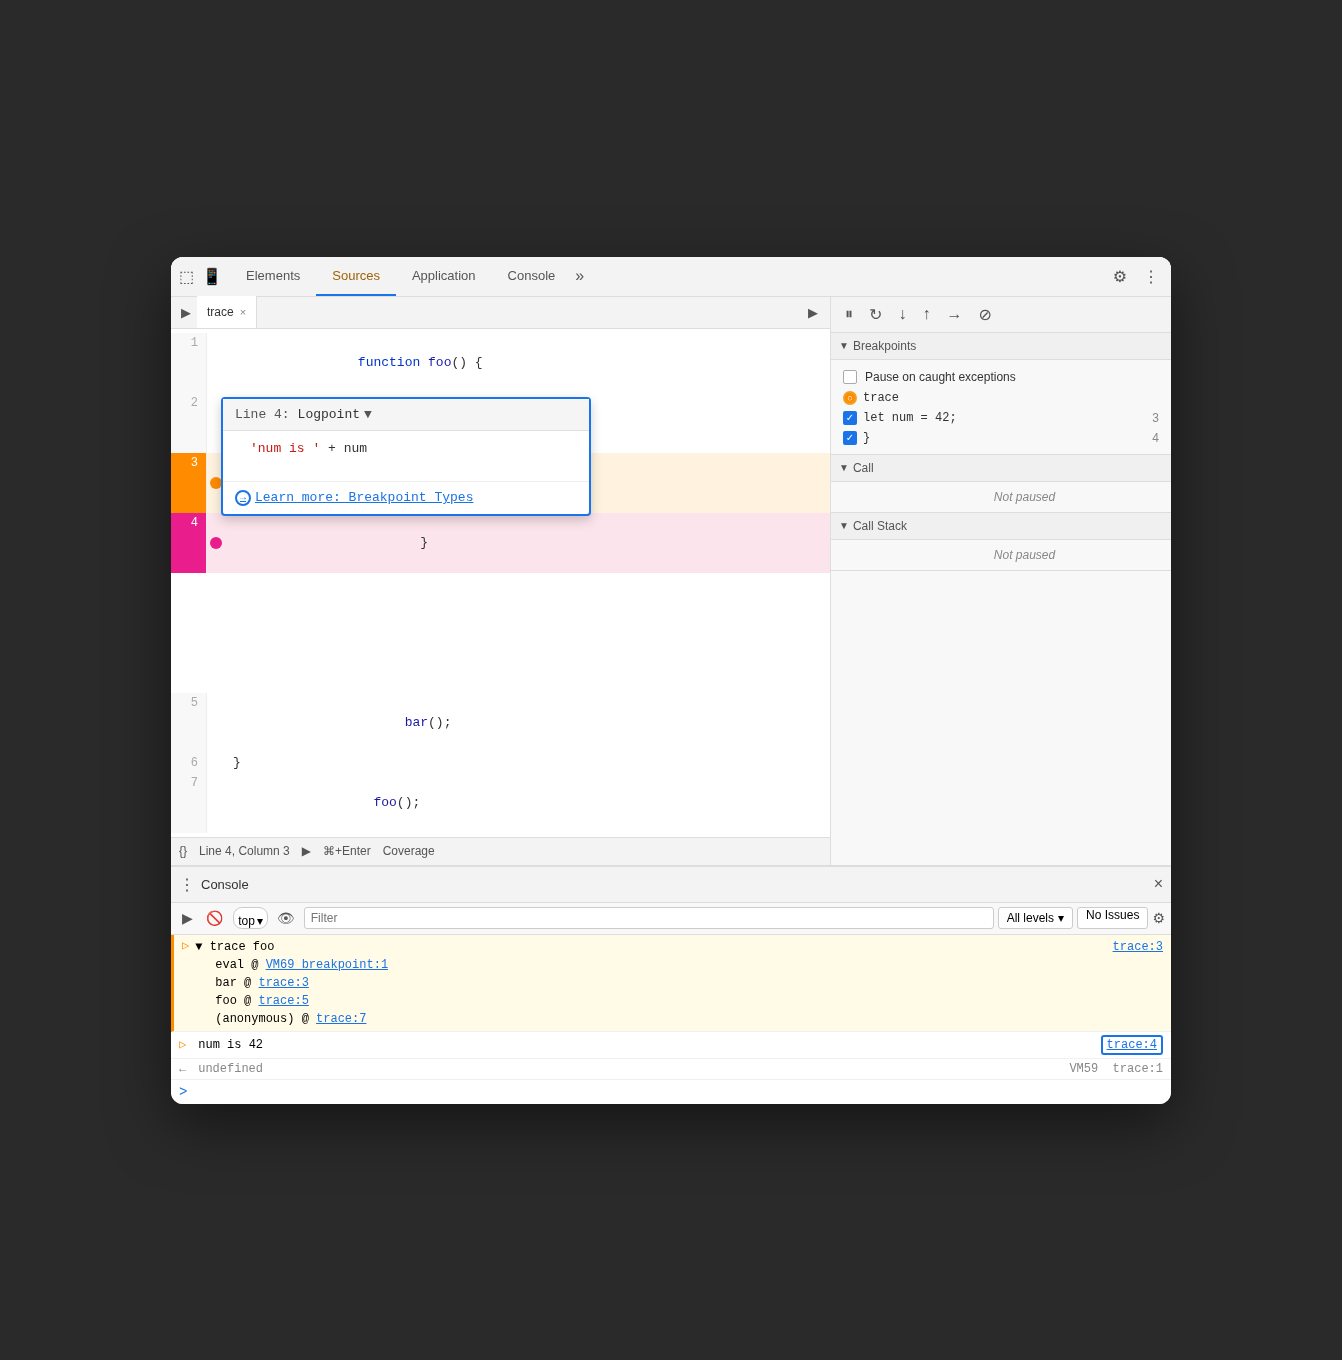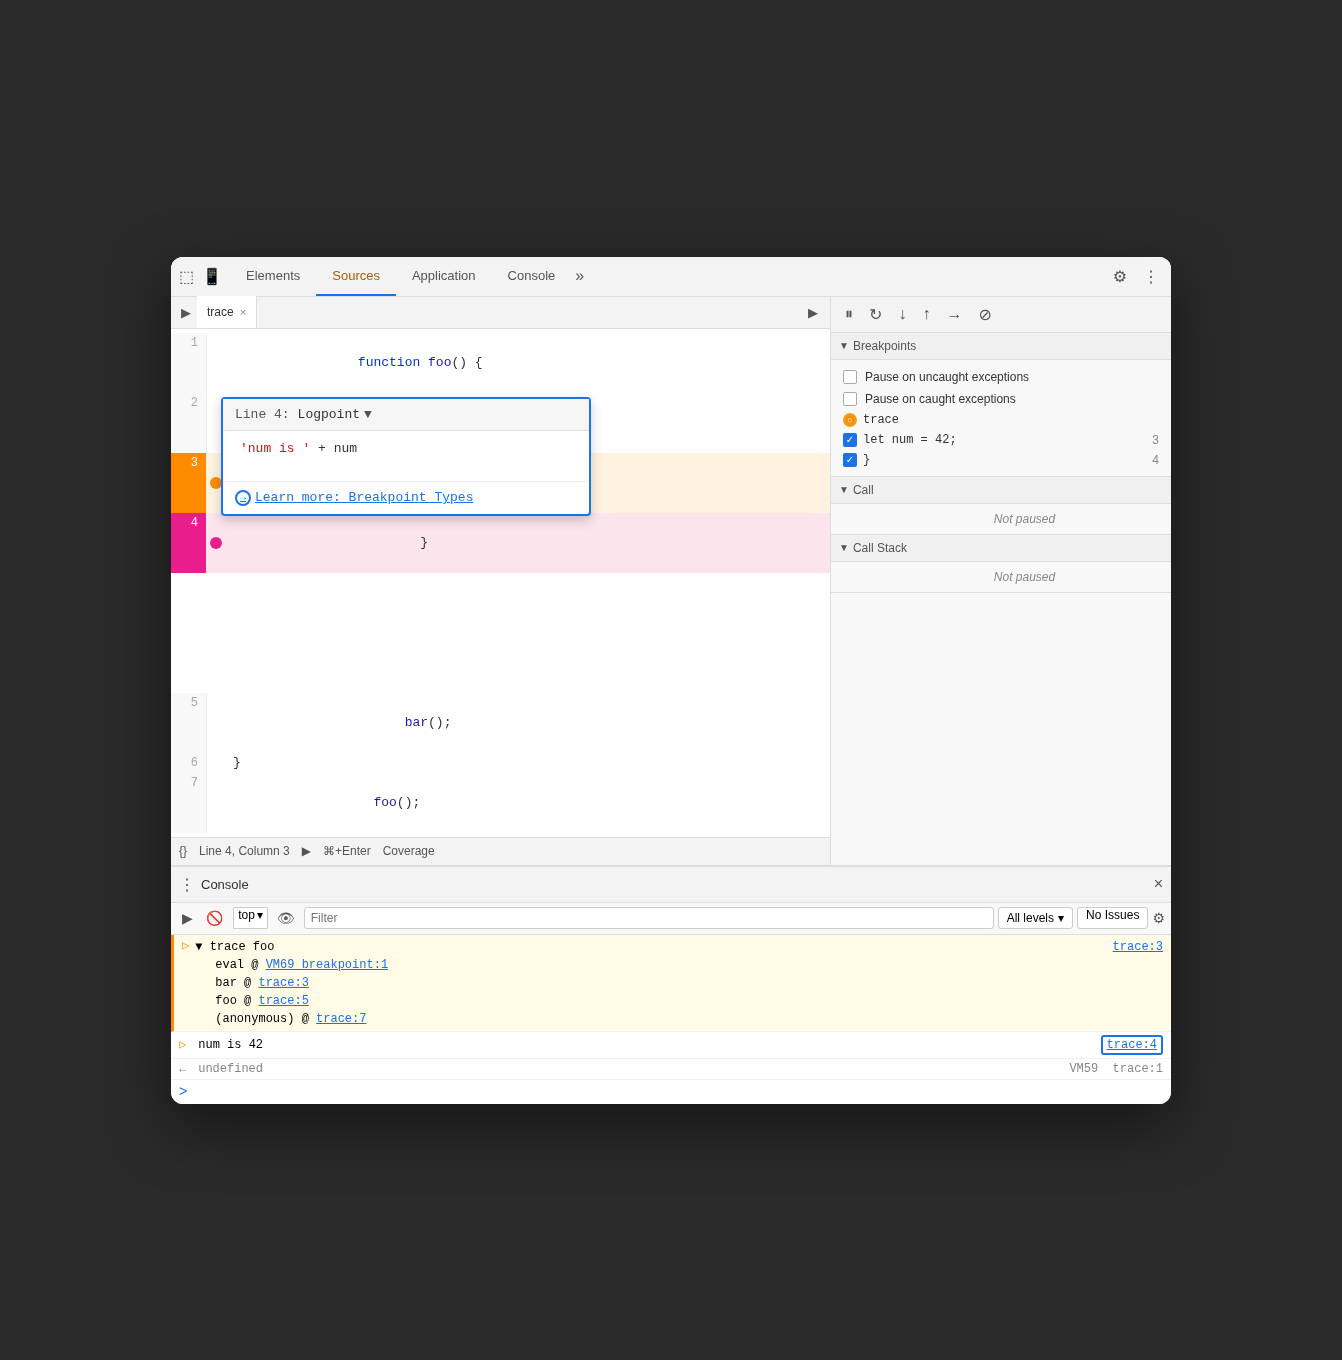--- a/index.html
+++ b/index.html
@@ -242,21 +242,21 @@
       align-items: center;
       gap: 4px;
       font-size: 13px;
       color: #333;
     }
     .logpoint-dropdown-arrow {
       margin-left: auto;
       color: #555;
     }
     .logpoint-input-area {
-      padding: 10px 17px;
+      padding: 10px 27px;
       min-height: 50px;
     }
     .logpoint-input {
       font-family: 'Courier New', monospace;
       font-size: 13px;
       color: #c41a16;
       background: transparent;
       border: none;
       outline: none;
       width: 100%;
@@ -507,25 +507,25 @@
     }
     .console-gear-btn {
       background: none;
       border: none;
       cursor: pointer;
       color: #555;
       font-size: 14px;
     }
     .console-top-selector {
       display: flex;
-      align-items: flex-start;
+      align-items: flex-end;
       gap: 2px;
       padding: 0 4px;
       border: 1px solid #ccc;
-      border-radius: 1px;
+      border-radius: 9px;
       background: #fff;
       height: 22px;
       font-size: 12px;
       cursor: pointer;
     }
     .console-content {
       flex: 1;
       overflow-y: auto;
       font-family: 'Courier New', monospace;
       font-size: 12px;
@@ -733,24 +733,20 @@
           <button class="dbg-btn">→</button>
           <button class="dbg-btn">⊘</button>
         </div>
 
         <div class="bp-section">
           <div class="section-header">
             <span class="arrow">▼</span>
             <span>Breakpoints</span>
           </div>
           <div class="section-content">
-            <div class="bp-option">
-              <div class="bp-checkbox"></div>
-              <span>Pause on uncaught exceptions</span>
-            </div>
             <div class="bp-option">
               <div class="bp-checkbox"></div>
               <span>Pause on caught exceptions</span>
             </div>
 
             <div class="bp-item">
               <div class="bp-item-icon">
                 <span style="color:#fff;font-size:9px;">○</span>
               </div>
               <span class="bp-code">trace</span>

